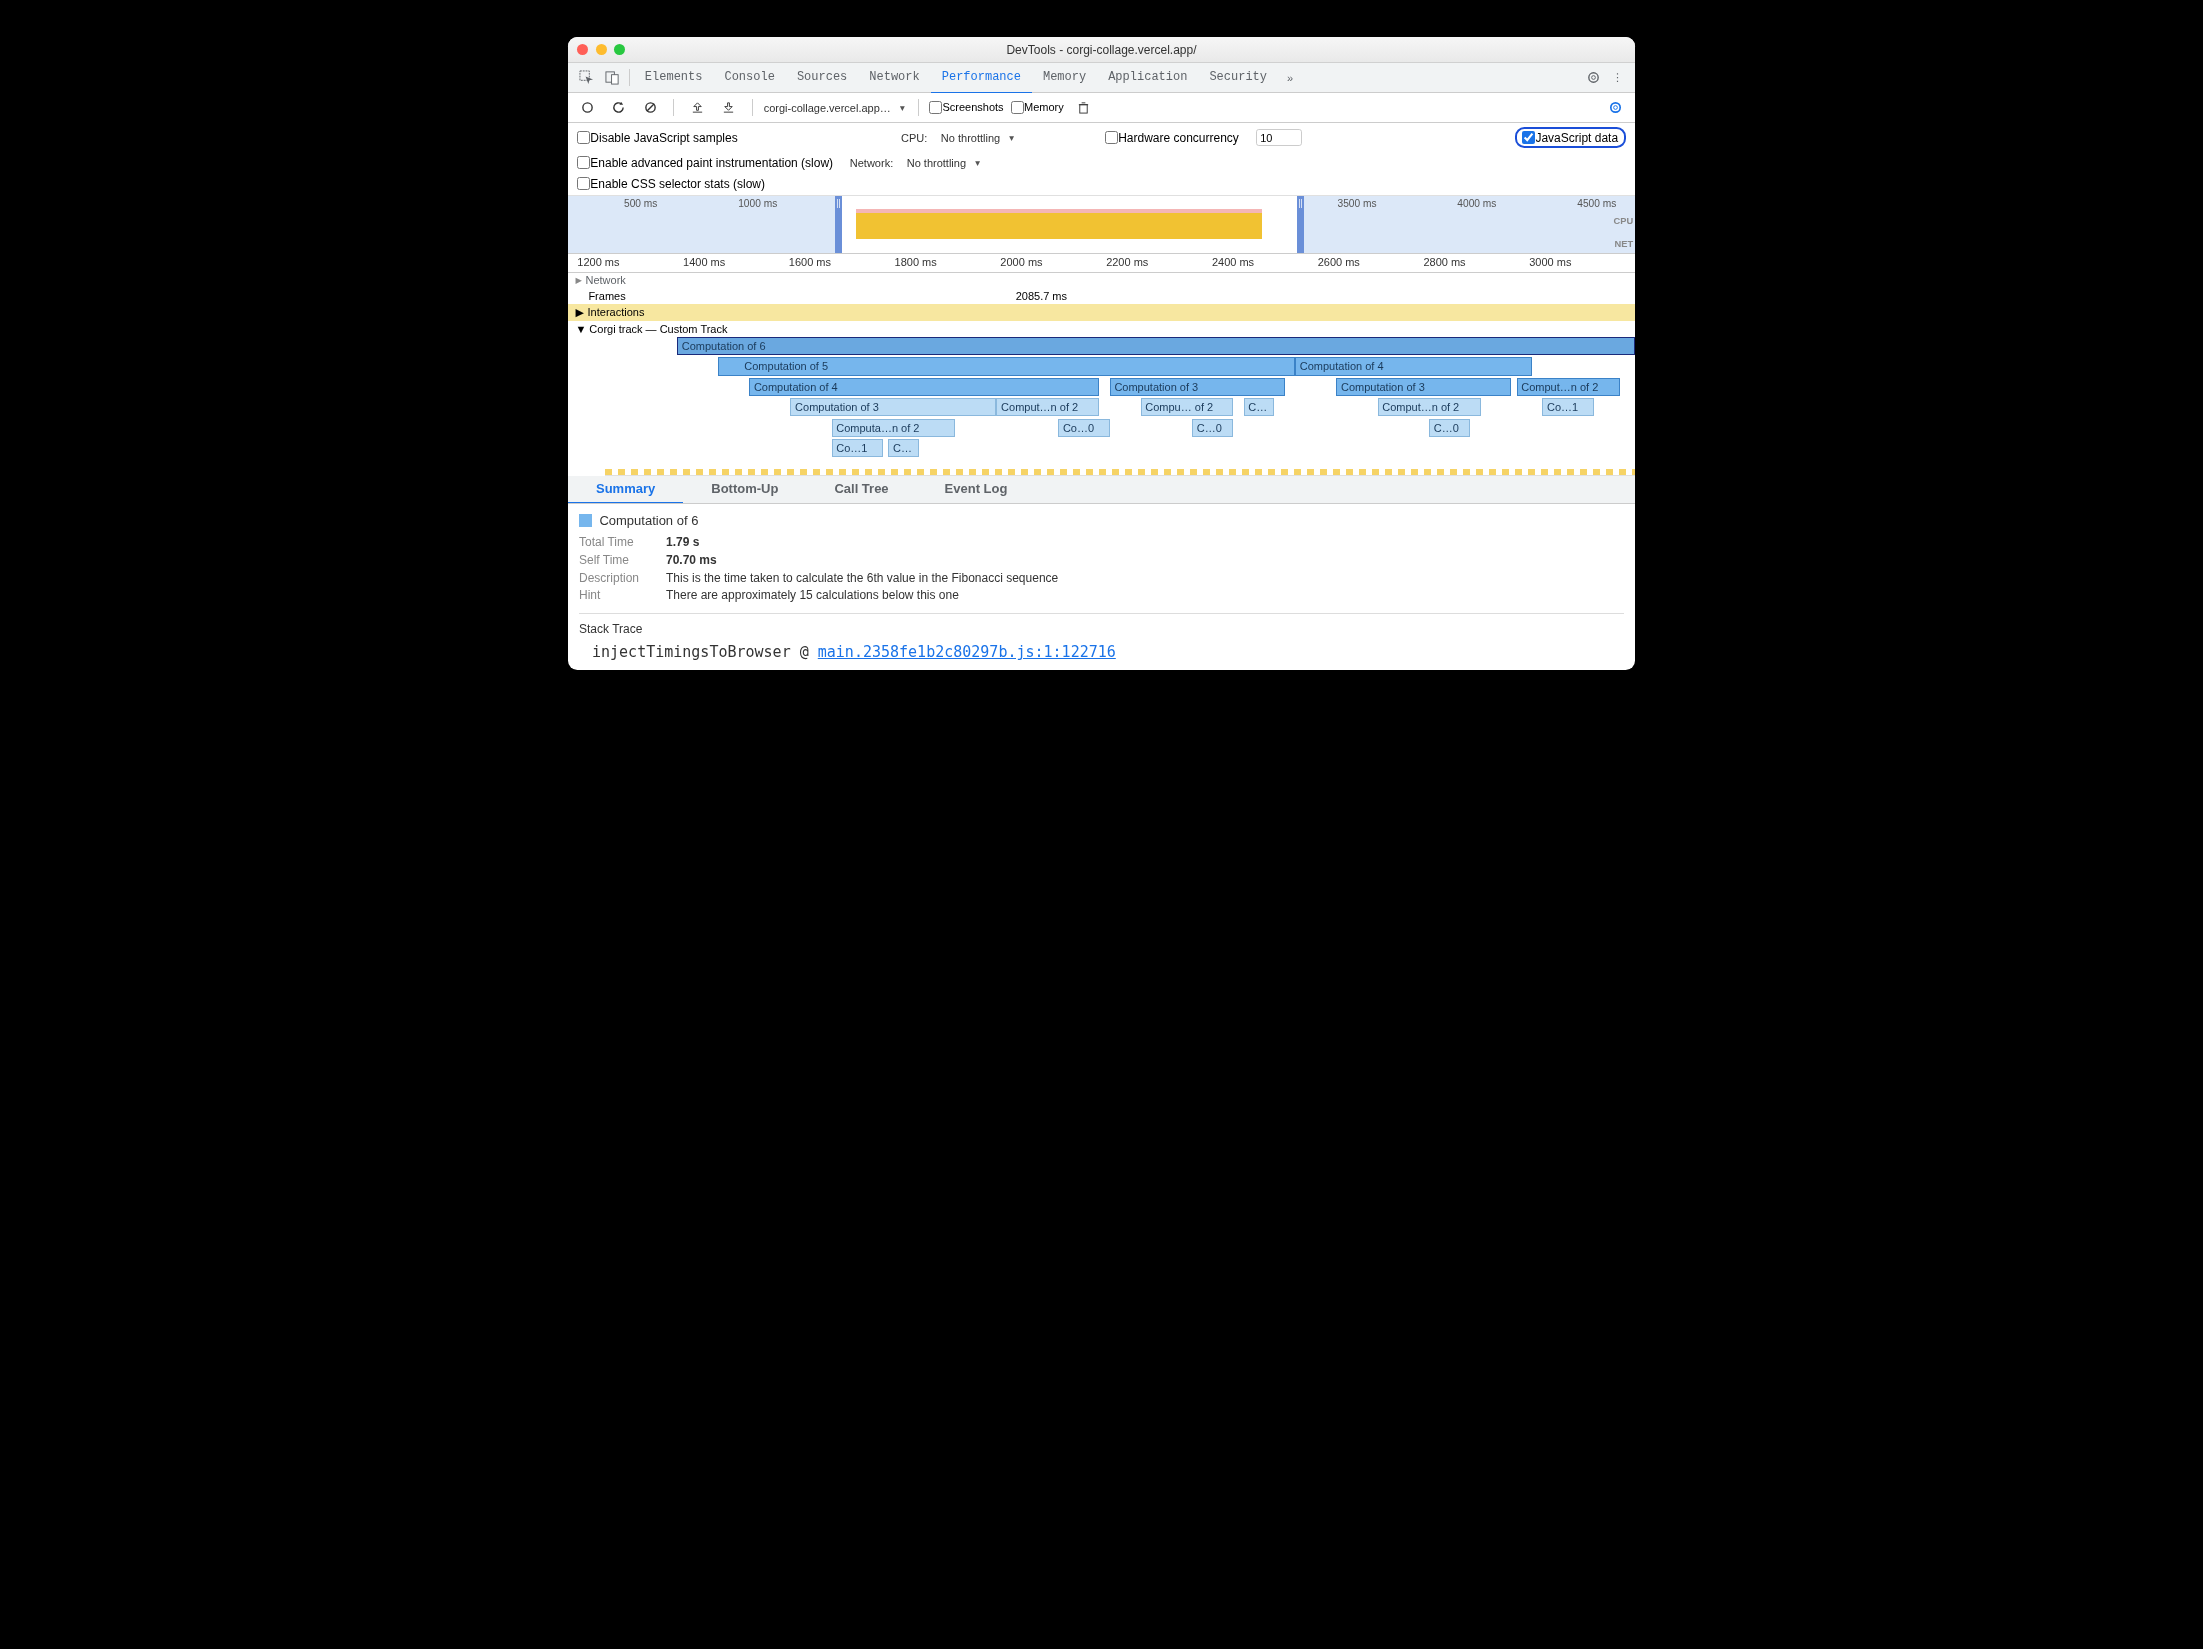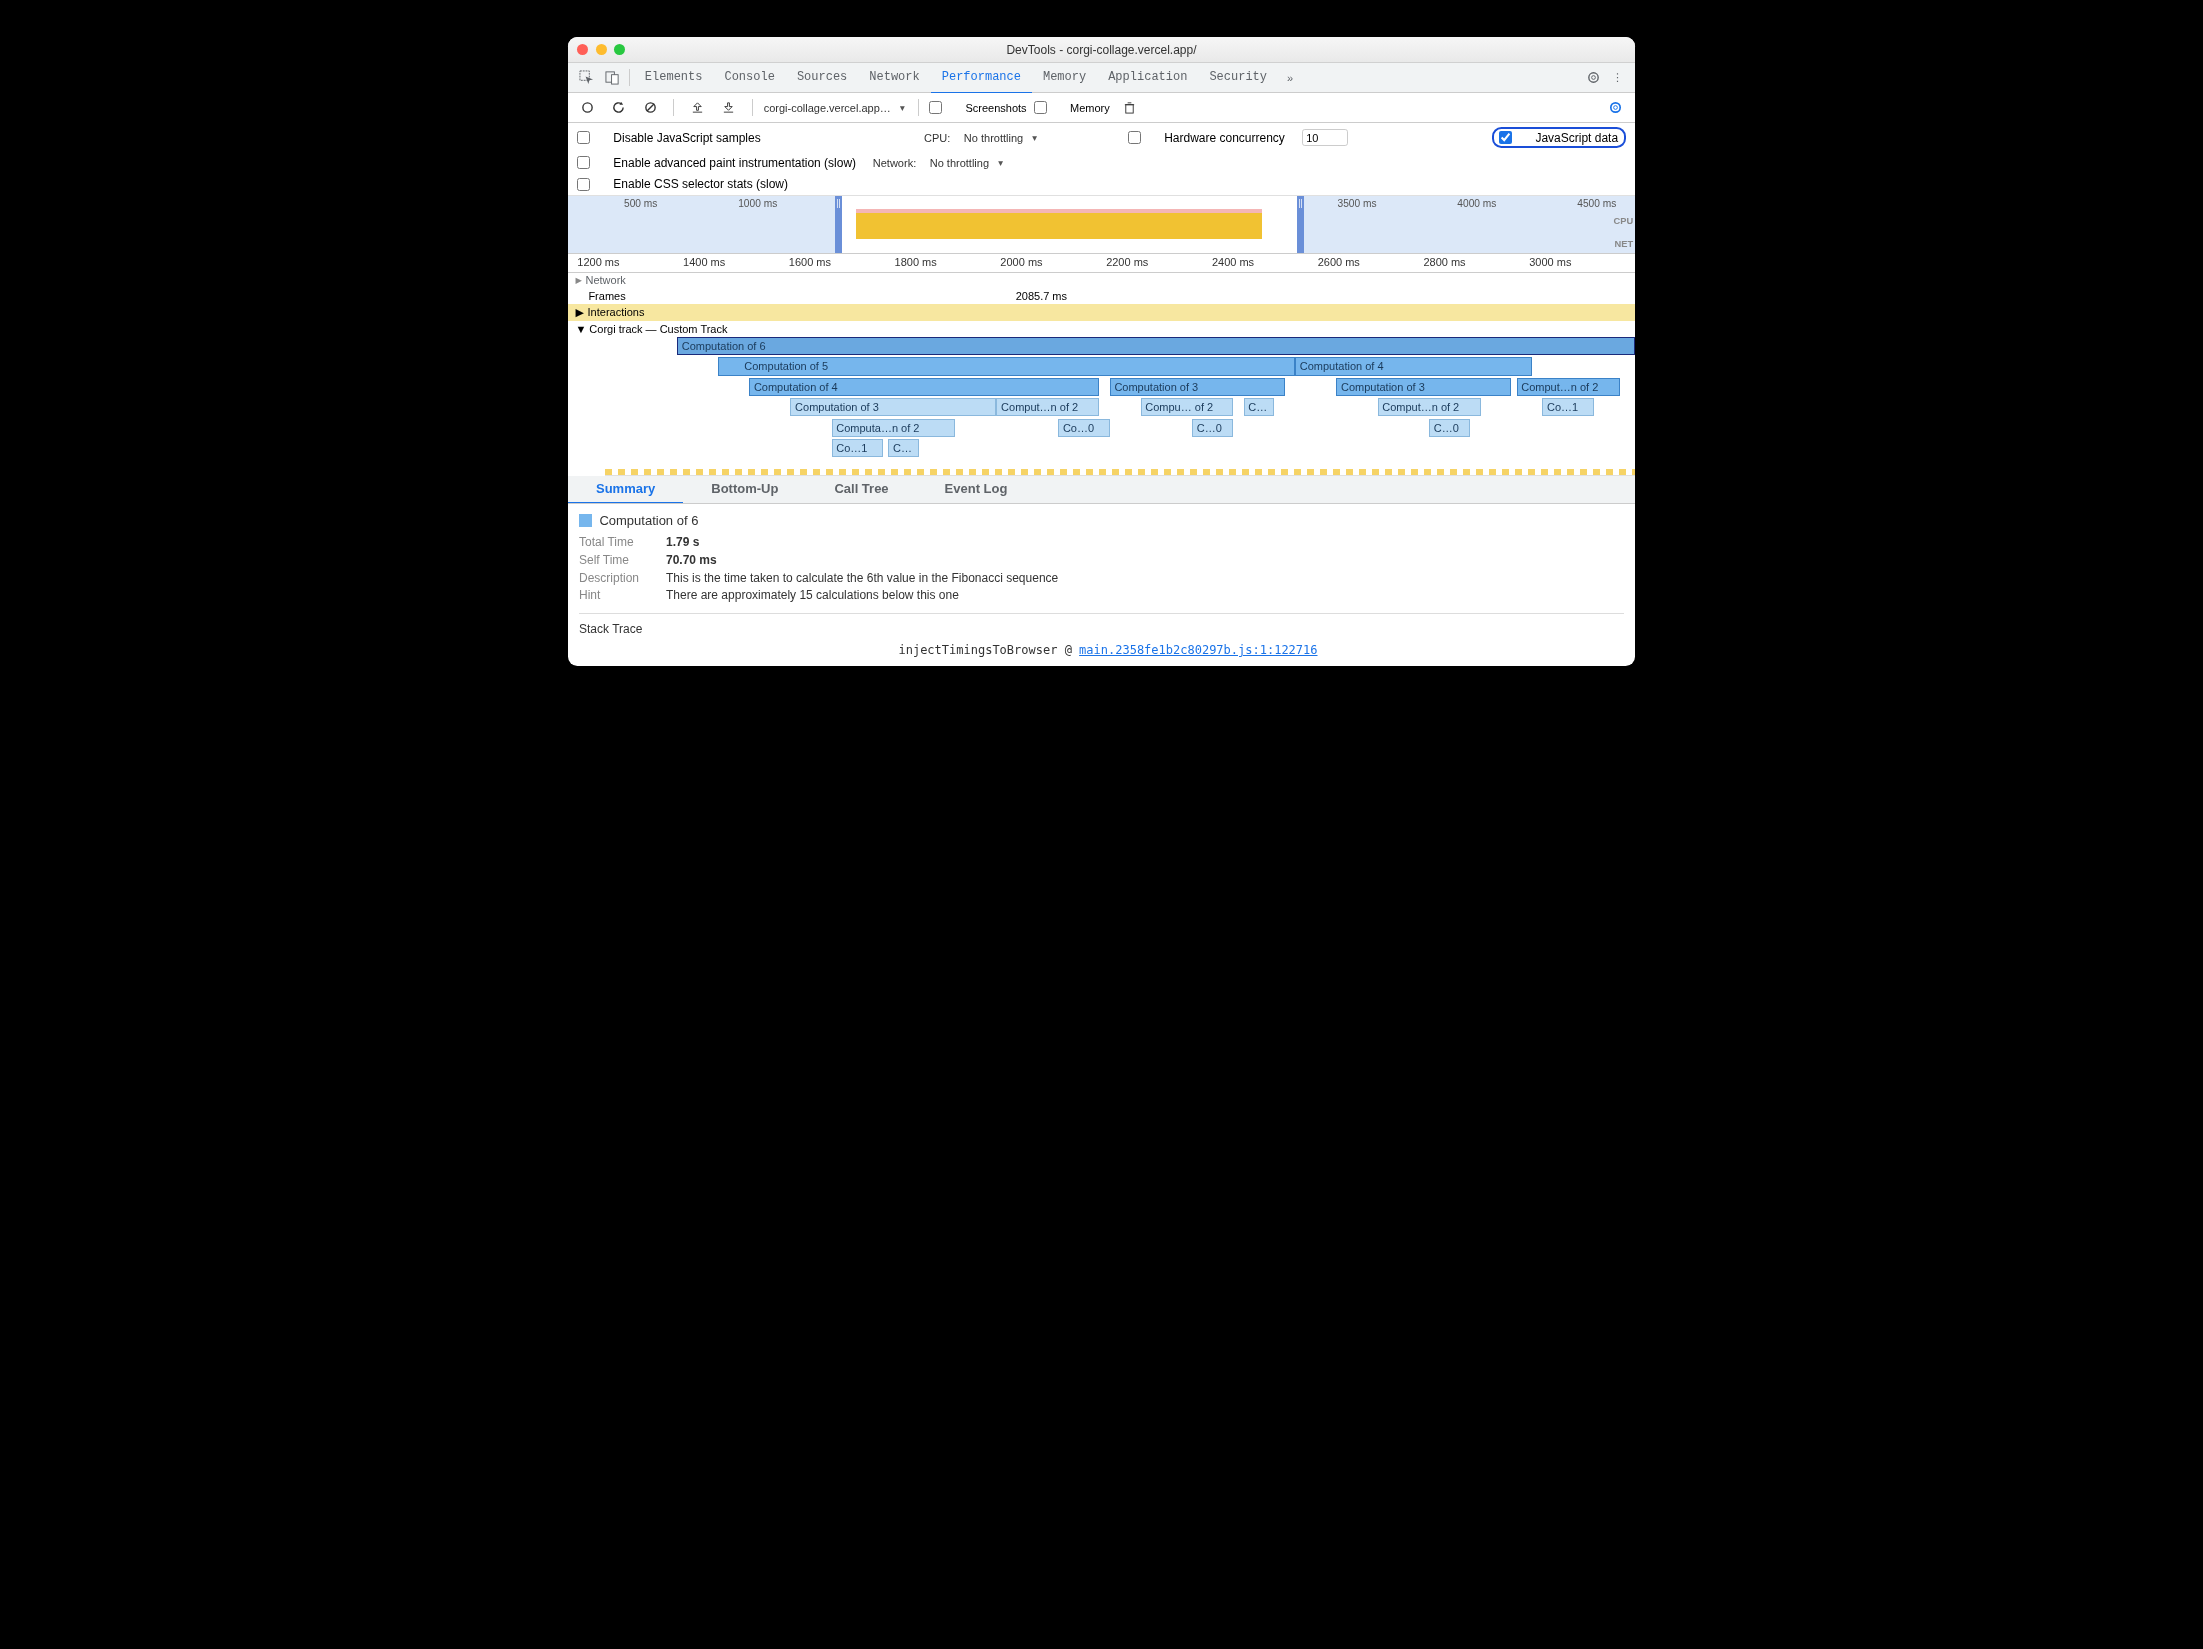--- a/index.html
+++ b/index.html
@@ -14,21 +14,21 @@
 .devtools-icon { width:26px; display:flex; justify-content:center; align-items:center; color:#5f6368; }
 .tab { padding:0 11px; height:30px; display:flex; align-items:center; color:#5f6368; font-size:12px; cursor:pointer; border-bottom:1.9px solid transparent;font-family:Liberation Mono, monospace; }
 .tab.active { color:#1a73e8; border-bottom-color:#1a73e8; }
 .spacer { flex:1; }
 .icon-btn { width:24px; height:24px; display:flex; align-items:center; justify-content:center; color:#5f6368; cursor:pointer; }
 .toolbar { display:flex; align-items:center; gap:7.4px; padding:3.7px 7.4px; border-bottom:0.9px solid #ccc; height:30px; }
 .sep { width:0.9px; height:16.7px; background:#ccc; margin:0 3.7px; }
 .select-pill { display:flex; align-items:center; gap:3.7px; font-size:11px; color:#333; }
 .filter-row { display:flex; align-items:center; gap:16.7px; padding:3.7px 9.3px; font-size:12px; }
 .filter-row2 { display:flex; align-items:center; gap:16.7px; padding:3.7px 9.3px; font-size:12px; border-bottom:0.9px solid #e0e0e0;}
-.chk { display:flex; align-items:center; gap:23px; }
+.chk { display:flex; gap:0; }
 input[type=checkbox]{ width:13px; height:13px; accent-color:#1a73e8; cursor:pointer;}
 .num-input { width:46px; border:0.9px solid #ccc; border-radius:2.8px; padding:1.9px 3.7px; font-size:11px; }
 .highlight-box { border:2.8px solid #1a4ed8; border-radius:9.3px; padding:1.9px 5.6px; display:flex; align-items:center; gap:5.6px; }
 .overview { position:relative; height:58px; background:#dce8f8; border-bottom:0.9px solid #ccc; }
 .ov-ticks { display:flex; justify-content:space-between; padding:1.9px 18.6px 0 56px; font-size:10.2px; color:#555; }
 .ov-selected { position:absolute; left:25%; right:31%; top:0; bottom:0; background:#fff; }
 .ov-flame { position:absolute; left:27%; right:35%; top:16.7px; height:26px; background:#f1c232; }
 .ov-pink { position:absolute; left:27%; right:35%; top:13px; height:3.7px; background:#f4b6b6; }
 .ov-handle { position:absolute; top:0; bottom:0; width:7.4px; background:#6a8fd8; display:flex; align-items:flex-start; justify-content:center; color:#fff; font-size:8.3px; padding-top:1.9px;}
 .ov-handle.left{left:25%;} .ov-handle.right{right:31%;}
@@ -49,21 +49,21 @@
 .yellow-strip { position:absolute; left:0; right:0; bottom:0; height:5.6px; background:repeating-linear-gradient(90deg,#f6d365 0 7.4px,#fff 7.4px 13px); }
 .details-tabs { display:flex; gap:0; border-bottom:0.9px solid #ccc; background:#f1f3f4; height:28px;}
 .dtab { padding:0 28px; display:flex; align-items:center; font-size:13px; color:#5f6368; cursor:pointer; border-bottom:1.9px solid transparent;font-weight:bold;}
 .dtab.active{ color:#1a73e8; border-bottom-color:#1a73e8;}
 .summary { padding:9.3px 11px; font-size:12px; color:#333;}
 .summary h3 { display:flex; align-items:center; gap:7.4px; font-size:13px; font-weight:500; margin-bottom:7.4px;}
 .summary .sw{ width:13px; height:13px; background:#76b6ed; }
 .kv{ display:flex; gap:13px; margin:3.7px 0; }
 .kv .k{ color:#888; min-width:74px;}
 .stack-trace { border-top:0.9px solid #ddd; margin-top:11px; padding-top:7.4px;}
-.stack-trace pre{ font-family:Menlo,monospace; font-size:12px; margin:7.4px 0 0 13px; color:#333;text-align:center;}
+.stack-trace pre{ font-family:Menlo,monospace; font-size:15px; margin:7.4px 0 0 13px; color:#333;}
 .stack-trace a{ color:#1a73e8; text-decoration:underline; }
 svg{display:block;}
 .dropdown-tri{font-size:8.3px;color:#555;margin-left:3.7px;}
 </style>
 </head>
 <body>
 
 <div class="window">
   <div class="titlebar">
     <div class="traffic">

